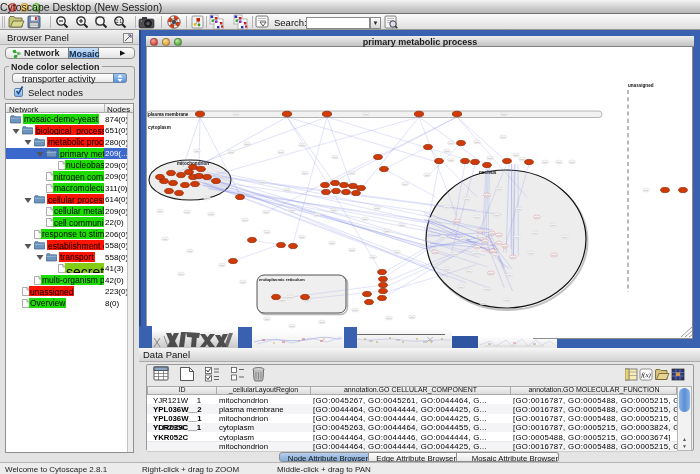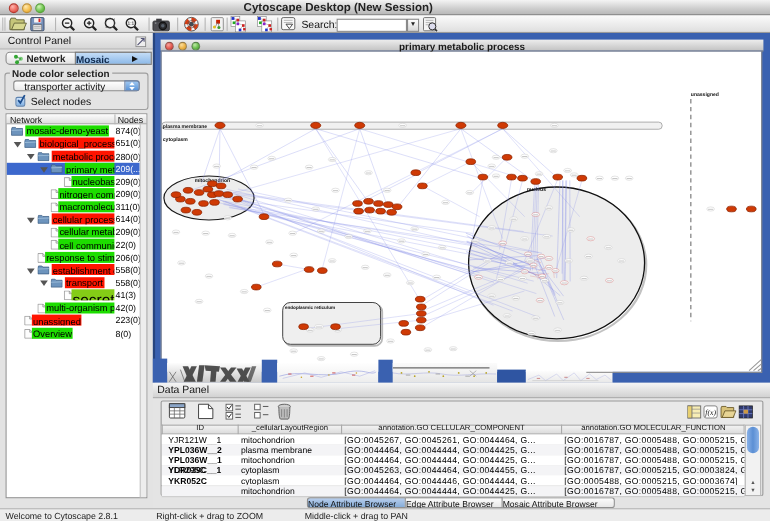--- a/index.html
+++ b/index.html
@@ -1,31 +1,31 @@
 <!DOCTYPE html>
 <html><head><meta charset="utf-8">
 <style>
 *{margin:0;padding:0;box-sizing:border-box}
 html,body{width:700px;height:474px;overflow:hidden}
 body{font-family:"Liberation Sans",sans-serif;background:#e8e8e8;position:relative}
 .abs{position:absolute}
 .titlebar{left:0;top:0;width:700px;height:14px;background:linear-gradient(#f4f4f4,#cdcdcd 60%,#b8b8b8);border-bottom:1px solid #6f6f6f}
 .tl{border-radius:50%;width:9px;height:9px;top:2.5px}
-.title{width:615px;text-align:center;top:1px;font-size:10.5px;font-weight:bold;color:#222}
+.title{width:615px;top:1px;font-size:10.5px;font-weight:normal;color:#222}
 .toolbar{left:0;top:14px;width:700px;height:16px;background:linear-gradient(#fbfbfb,#dfdfdf);border-bottom:1px solid #9a9a9a}
 .tsep{top:16px;width:1px;height:12px;background:#b5b5b5}
 .leftpanel{left:0;top:30px;width:139px;height:432px;background:#e3e3e3}
 .cphead{left:0;top:30px;width:139px;height:15px;background:linear-gradient(#f0f0f0,#d6d6d6);border-bottom:1px solid #b3b3b3;font-size:9.5px;color:#111;padding:2px 0 0 7px}
 .desktop{left:139px;top:30px;width:561px;height:318px;background:#3a61b0}
 .iwtitle{left:146px;top:36px;width:548px;height:11px;background:linear-gradient(#ededed,#c3c3c3);border-bottom:1px solid #838383}
 .canvas{left:147px;top:47px;width:545px;height:291px;background:#fff}
 .dpanel{left:139px;top:348px;width:561px;height:114px;background:#e4e4e4}
 .dphead{left:139px;top:348px;width:561px;height:14px;background:linear-gradient(#f6f6f6,#d2d2d2);border-bottom:1px solid #ababab;font-size:9.5px;color:#111;padding:1px 0 0 4px}
 .statusbar{left:0;top:462px;width:700px;height:12px;background:#ececec;border-top:1px solid #b5b5b5;font-size:8px;color:#333}
-.tab3{height:10.5px;font-size:7.8px;text-align:left;border:1px solid #8f8f8f;padding-top:1px;color:#111}
+.tab3{height:10.5px;font-size:7.8px;text-align:right;border:1px solid #8f8f8f;padding-top:1px;color:#111}
 </style></head>
 <body>
 <div class="abs titlebar"></div>
 <div class="abs tl" style="left:8px;background:radial-gradient(circle at 35% 30%,#ffb3ad,#ee6b60 55%,#c93a30);border:0.5px solid #b5372e"></div>
 <div class="abs tl" style="left:20px;background:radial-gradient(circle at 35% 30%,#ffe9b0,#f5bf50 55%,#d99a2b);border:0.5px solid #c09137"></div>
 <div class="abs tl" style="left:32px;background:radial-gradient(circle at 35% 30%,#d2f5b6,#75c856 55%,#4ba02f);border:0.5px solid #57a23a"></div>
 <div class="abs title">Cytoscape Desktop (New Session)</div>
 <div class="abs toolbar"></div>
 
 <svg class="abs" style="left:0;top:14px" width="700" height="16" viewBox="0 0 700 16">
@@ -129,27 +129,27 @@
 <div class="abs tsep" style="left:50px"></div>
 <div class="abs tsep" style="left:135px"></div>
 <div class="abs tsep" style="left:161px"></div>
 <div class="abs tsep" style="left:186px"></div>
 <div class="abs tsep" style="left:206px"></div>
 <div class="abs tsep" style="left:252px"></div>
 <div class="abs" style="left:274px;top:17px;font-size:9.5px;color:#111">Search:</div>
 <div class="abs" style="left:306px;top:16.5px;width:64px;height:12px;background:#fff;border:1px solid #8a8a8a"></div>
 <div class="abs" style="left:370px;top:16.5px;width:11px;height:12px;background:linear-gradient(#fdfdfd,#d6d6d6);border:1px solid #8a8a8a;font-size:6px;text-align:center;color:#222;line-height:11px">▼</div>
 <div class="abs leftpanel"></div>
-<div class="abs cphead">Control Panel</div>
+<div class="abs cphead">Browser Panel</div>
 <svg class="abs" style="left:123px;top:33px" width="10" height="10">
     <rect x="0.5" y="0.5" width="9" height="9" fill="#eee" stroke="#888"></rect>
     <path d="M2 8 L8 2 M5 2 h3 v3" stroke="#557" stroke-width="1" fill="none"></path>
   </svg>
 <div class="abs" style="left:5px;top:47px;width:130px;height:12px;border:1px solid #8f8f8f;border-radius:4px;background:linear-gradient(#fdfdfd,#e3e3e3)"></div>
-<div class="abs" style="left:68px;top:47px;width:70px;height:12px;border:1px solid #7a7a7a;background:linear-gradient(#c4ddf7,#8db9e8);font-size:9px;font-weight:bold;text-align:left;color:#102a4d;padding-top:0.5px">Mosaic</div>
+<div class="abs" style="left:68px;top:47px;width:31px;height:12px;border:1px solid #7a7a7a;background:linear-gradient(#c4ddf7,#8db9e8);font-size:9px;font-weight:bold;text-align:left;color:#102a4d;padding-top:0.5px">Mosaic</div>
 <div class="abs" style="left:24px;top:48px;font-size:9px;font-weight:bold;color:#222">Network</div>
 <svg class="abs" style="left:12px;top:48.5px" width="10" height="10">
     <circle cx="2.5" cy="2.5" r="1.8" fill="#3a3"></circle>
     <circle cx="7" cy="4.5" r="1.8" fill="#7c7"></circle>
     <circle cx="3.5" cy="7.5" r="1.8" fill="#3a3"></circle>
     <path d="M2.5 2.5 L7 4.5 L3.5 7.5" stroke="#383" stroke-width="0.6" fill="none"></path>
   </svg>
 <div class="abs" style="left:120px;top:48.5px;font-size:7px;color:#111">▶</div>
 <div class="abs" style="left:4px;top:66px;width:131px;height:34px;border:1px solid #9f9f9f;border-radius:3px"></div>
 <div class="abs" style="left:9px;top:61.5px;font-size:9px;font-weight:bold;color:#222;background:#e3e3e3;padding:0 2px">Node color selection</div>

